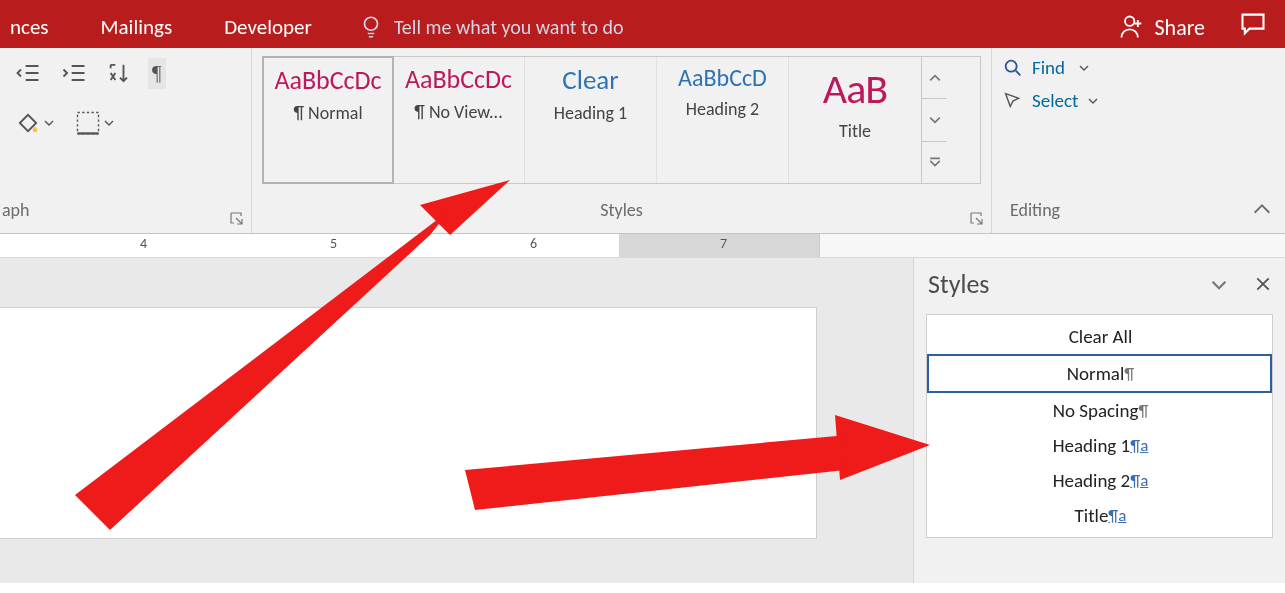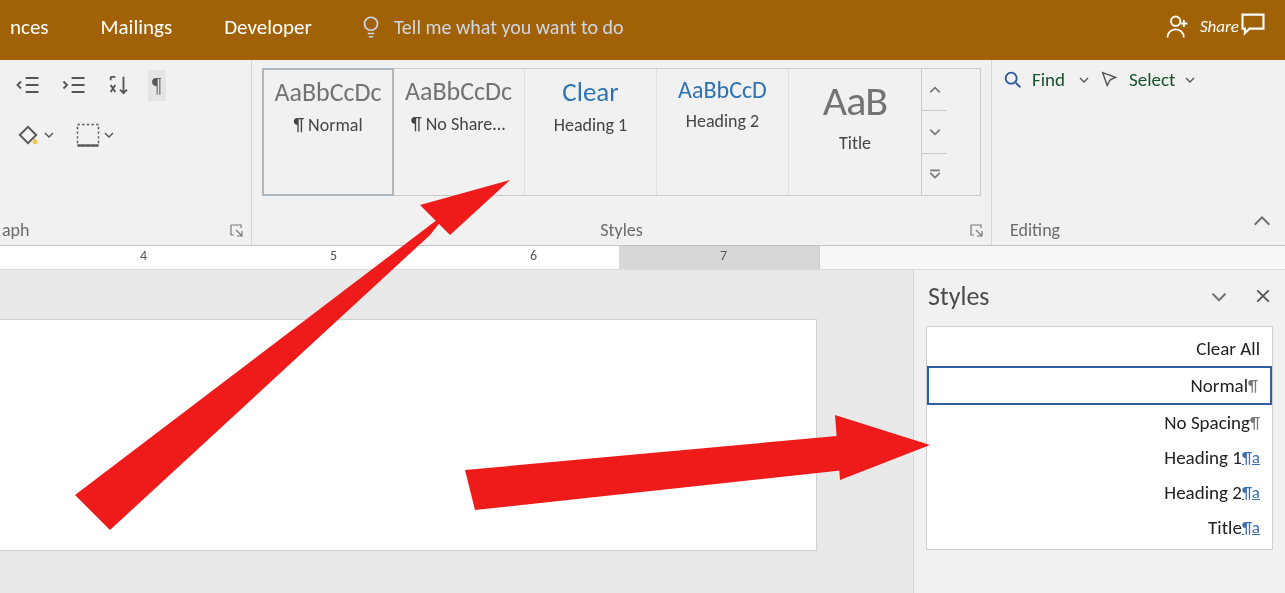--- a/index.html
+++ b/index.html
@@ -1,58 +1,58 @@
 <!DOCTYPE html>
 <html><head>
 <meta charset="utf-8">
 <style>
   * { box-sizing: border-box; }
   body { margin:0; font-family:"Segoe UI",Calibri,sans-serif; background:#fff; width:1285px; height:593px; overflow:hidden; position:relative; }
 
   
-  .tab-strip { background:#a16207; color:#fff; height:60px; display:flex; align-items:flex-start; padding-left:0; font-size:21px; position:relative; }
+  .tab-strip { background:#b91c1c; color:#fff; height:48px; display:flex; align-items:flex-start; padding-left:0; font-size:21px; position:relative; }
   .tab-strip .tab { padding:14px 26px 0 26px; cursor:pointer; }
   .tab-strip .tab-first { padding-left:10px; }
   .tellme { display:flex; align-items:center; padding-top:14px; gap:10px; color:#cfd6e7; font-size:20px; margin-left:20px; }
   .tellme svg { width:26px; height:26px; }
-  .share-zone { position:absolute; right:18px; top:10px; display:flex; align-items:center; font-size:17px;font-style:italic; }
+  .share-zone { position:absolute; right:18px; top:10px; display:flex; align-items:center; gap:34px; font-size:22px; }
   .share-zone .share { display:flex; align-items:center; gap:8px; }
   .share-zone svg { width:28px; height:28px; }
 
   
   .ribbon { background:#f1f1f1; border-bottom:1px solid #c4c4c4; height:186px; display:flex; position:relative; }
   .group { border-right:1px solid #d6d6d6; position:relative; padding:8px 10px 0 10px; }
-  .group-label { position:absolute; bottom:4px; left:0; right:0; text-align:center; font-size:18px; color:#6b6b6b; }
+  .group-label { position:absolute; bottom:12px; left:0; right:0; text-align:center; font-size:18px; color:#6b6b6b; }
   .group-launcher { position:absolute; right:6px; bottom:6px; width:16px; height:16px; color:#787878; }
   .group-launcher svg { width:16px; height:16px; }
 
   
   .para-row { display:flex; gap:10px; align-items:center; }
   .ico-btn { display:inline-flex; align-items:center; justify-content:center; padding:3px 4px; color:#555; }
   .ico-btn svg { width:28px; height:28px; display:block; }
   .sort-btn { display:flex; align-items:center; }
   .para-row2 { display:flex; gap:12px; align-items:center; margin-top:16px; }
 
   
   .styles-gallery { display:flex; height:128px; border:1px solid #c9c9c9; }
   .gallery-tiles { display:flex; }
   .style-tile { width:132px; border-right:1px solid #e0e0e0; padding:6px 4px 2px 4px; text-align:center; }
   .style-tile.selected { border:2px solid #aeb6bd; margin:-1px; }
-  .style-tile .sample { font-family:Calibri,sans-serif; font-size:26px; color:#737373; white-space:nowrap; overflow:hidden; }
+  .style-tile .sample { font-family:Calibri,sans-serif; font-size:26px; color:#be185d; white-space:nowrap; overflow:hidden; }
   .style-tile .sample.h1 { color:#2e74b5; font-size:27px; }
   .style-tile .sample.h2 { color:#2e74b5; font-size:24px; }
   .style-tile .sample.title { font-family:"Calibri Light",Calibri,sans-serif; font-size:42px; letter-spacing:-1px; }
   .style-tile .label { font-size:18px; color:#444; margin-top:6px; white-space:nowrap; overflow:hidden; text-overflow:ellipsis; }
   .gallery-spin { width:26px; display:flex; flex-direction:column; border-left:1px solid #c9c9c9; }
   .gallery-spin div { flex:1; display:flex; align-items:center; justify-content:center; border-bottom:1px solid #c9c9c9; color:#777; }
   .gallery-spin div:last-child { border-bottom:none; }
   .gallery-spin svg { width:12px; height:12px; }
 
   
-  .edit-items { display:flex; flex-direction:row; gap:10px; font-size:19px; color:#14532d; }
+  .edit-items { display:flex; flex-direction:column; gap:10px; font-size:19px; color:#0369a1; }
   .edit-items .row { display:flex; align-items:center; gap:8px; }
   .edit-items svg { width:22px; height:22px; }
 
   .collapse-caret { position:absolute; right:12px; bottom:8px; color:#6b6b6b; }
   .collapse-caret svg { width:22px; height:22px; }
 
   
   .ruler-strip { height:24px; background:#f7f7f7; border-bottom:1px solid #d9d9d9; position:relative; overflow:hidden; }
   .ruler-inner { position:absolute; left:0; top:0; height:24px; width:820px; background:#fff; border-right:1px solid #ccc; }
   .ruler-inner .grey-tail { position:absolute; right:0; top:0; width:200px; height:24px; background:#d7d7d7; }
@@ -63,21 +63,21 @@
   .doc-canvas { flex:1; background:#e9e9e9; position:relative; padding:50px 0 0 0; }
   .doc-page { background:#fff; box-shadow:0 0 0 1px #cfcfcf; width:820px; height:230px; margin-left:-4px; }
 
   
   .styles-pane { width:372px; border-left:1px solid #d6d6d6; background:#f1f1f1; display:flex; flex-direction:column; }
   .pane-header { display:flex; align-items:center; padding:10px 14px 6px 14px; font-size:26px; color:#4b4b4b; }
   .pane-header .spacer { flex:1; }
   .pane-header svg { width:16px; height:16px; color:#777; }
   .pane-header .xbtn { margin-left:28px; font-size:22px; color:#555; }
   .pane-list { background:#fff; margin:8px 12px 0 12px; border:1px solid #cfcfcf; padding:4px 0; font-size:19px; color:#222; }
-  .pane-item { display:flex; align-items:center; justify-content:flex-end; padding:6px 12px 6px 14px; }
+  .pane-item { display:flex; align-items:center; justify-content:center; padding:6px 12px 6px 14px; }
   .pane-item.selected { border:2px solid #2f5ea0; }
   .pane-item .sym { color:#777; font-size:17px; }
   .pane-item .sym.link { color:#3b6fb5; text-decoration:underline; }
 
   
   svg.annotation { position:absolute; pointer-events:none; }
 
   .pilcrow { font-family:"Times New Roman",serif; font-size:21px; color:#555; }
 </style>
 </head>
@@ -163,21 +163,21 @@
 
   <div class="group" style="width:740px;">
     <div class="styles-gallery">
       <div class="gallery-tiles">
         <div class="style-tile selected">
           <div class="sample">AaBbCcDc</div>
           <div class="label">¶ Normal</div>
         </div>
         <div class="style-tile">
           <div class="sample">AaBbCcDc</div>
-          <div class="label">¶ No Share...</div>
+          <div class="label">¶ No View...</div>
         </div>
         <div class="style-tile">
           <div class="sample h1">Clear</div>
           <div class="label">Heading 1</div>
         </div>
         <div class="style-tile">
           <div class="sample h2">AaBbCcD</div>
           <div class="label">Heading 2</div>
         </div>
         <div class="style-tile" style="border-right:none;">

